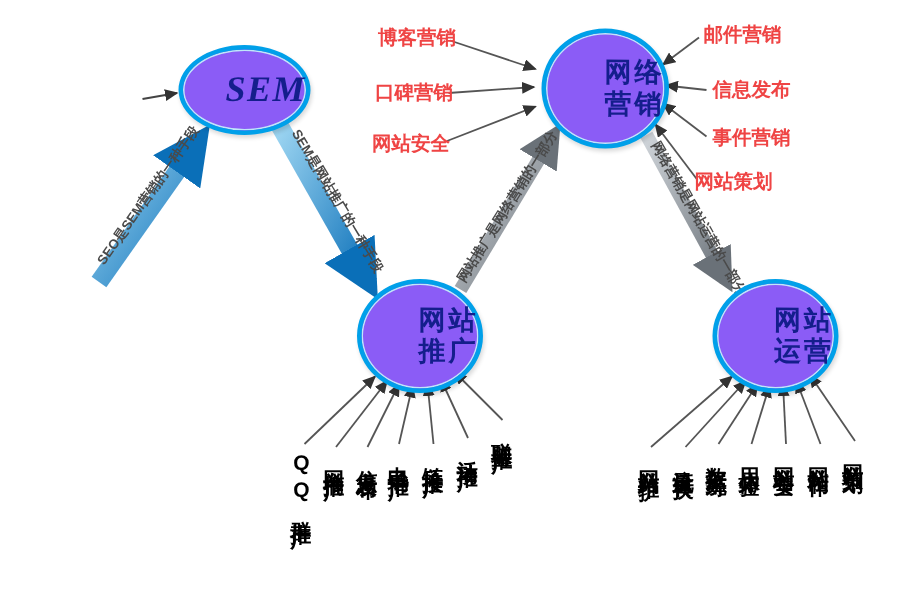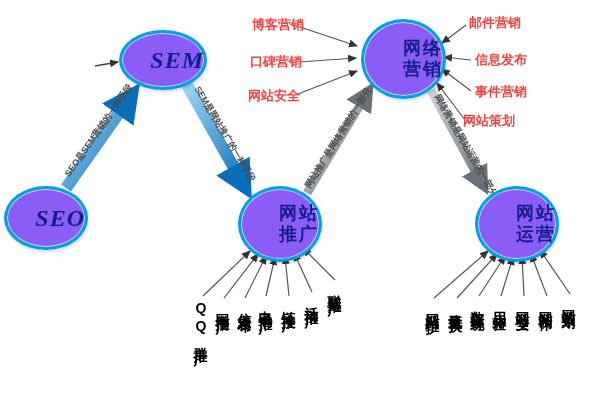--- a/index.html
+++ b/index.html
@@ -86,23 +86,20 @@
 
     <line x1="434" y1="298" x2="488" y2="251" stroke="#555" stroke-width="1.2" marker-end="url(#mSmall)"></line>
     <line x1="457" y1="298" x2="497" y2="254" stroke="#555" stroke-width="1.2" marker-end="url(#mSmall)"></line>
     <line x1="479" y1="296" x2="505" y2="256" stroke="#555" stroke-width="1.2" marker-end="url(#mSmall)"></line>
     <line x1="501" y1="296" x2="513" y2="257" stroke="#555" stroke-width="1.2" marker-end="url(#mSmall)"></line>
     <line x1="524" y1="296" x2="522" y2="256" stroke="#555" stroke-width="1.2" marker-end="url(#mSmall)"></line>
     <line x1="547" y1="296" x2="531" y2="254" stroke="#555" stroke-width="1.2" marker-end="url(#mSmall)"></line>
     <line x1="570" y1="294" x2="540" y2="250" stroke="#555" stroke-width="1.2" marker-end="url(#mSmall)"></line>
   </svg>
 
-  <div class="ellipse" style="left:4px;top:186px;width:78px;height:58px;">
-    <span class="en">SEO</span>
-  </div>
 
   <div class="ellipse" style="left:119px;top:30px;width:82px;height:54px;">
     <span class="en">SEM</span>
   </div>
 
   <div class="ellipse" style="left:361px;top:19px;width:79px;height:74px;">
     <span class="cn">网络</span>
     <span class="cn">营销</span>
   </div>
 

